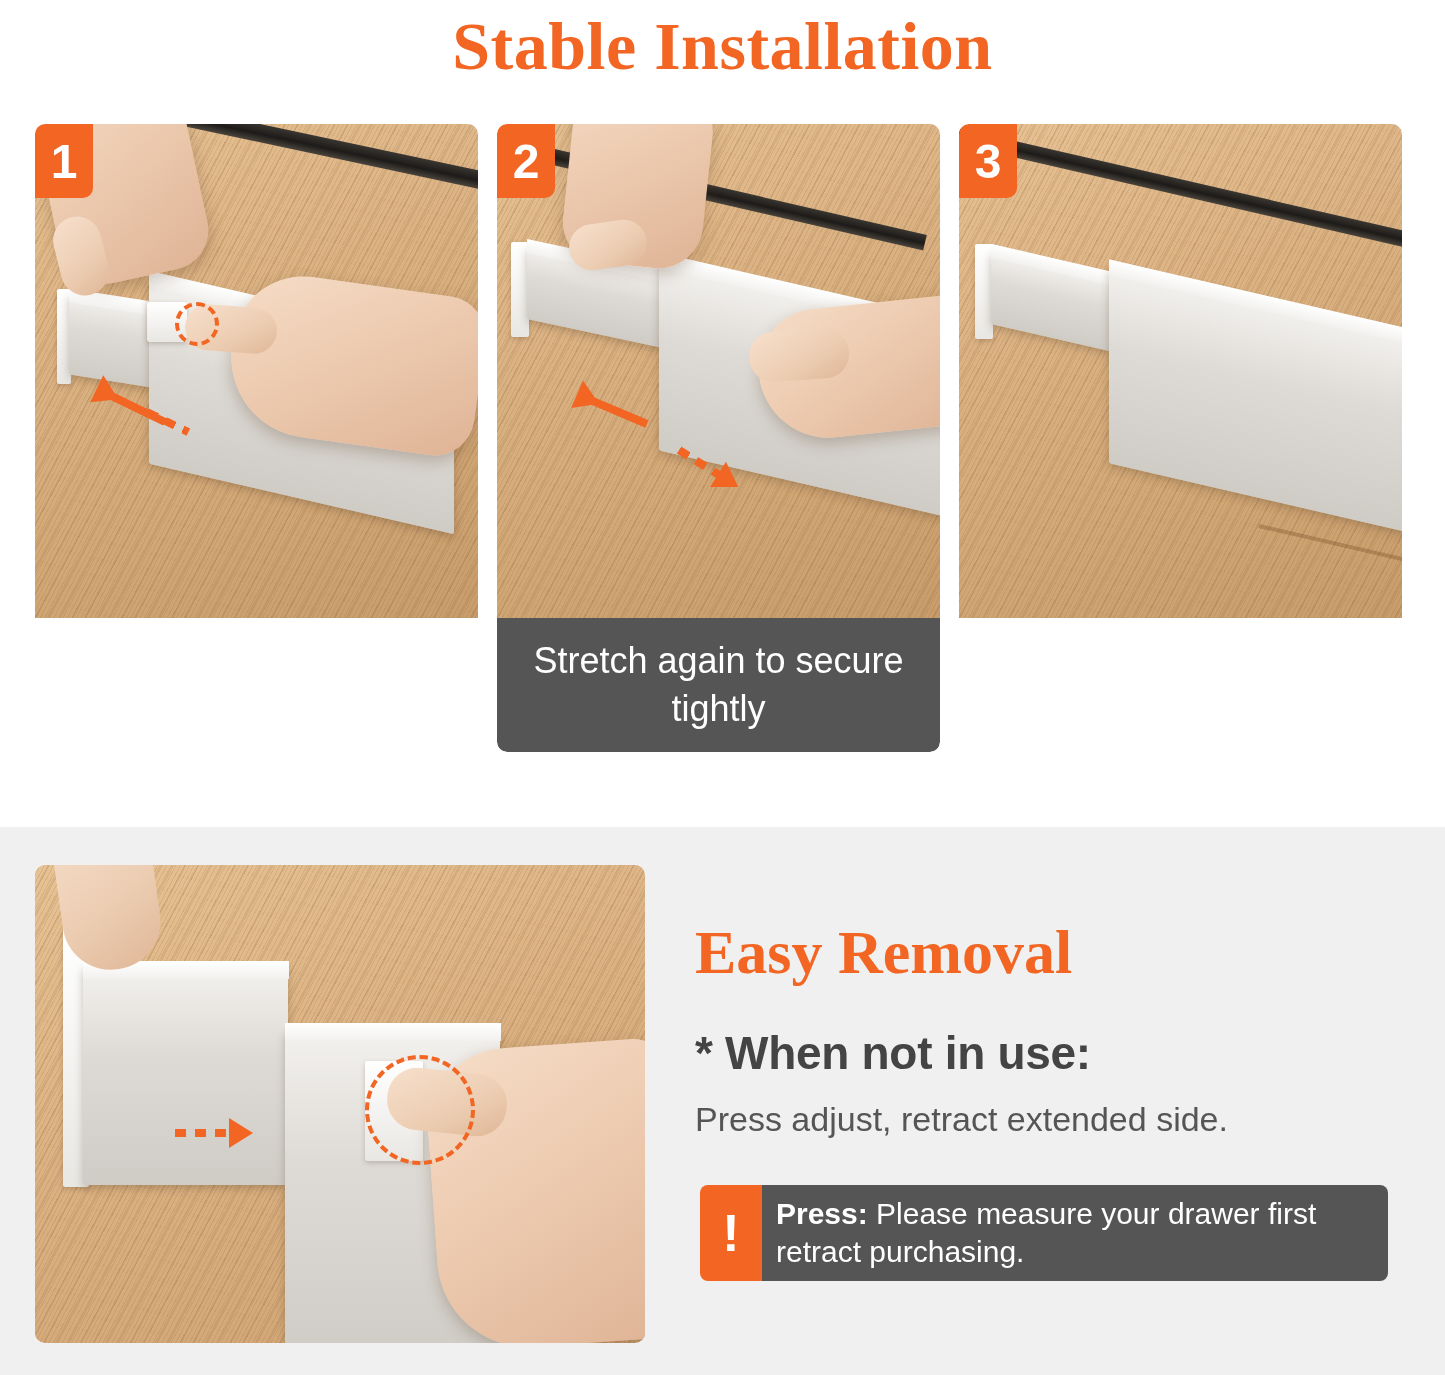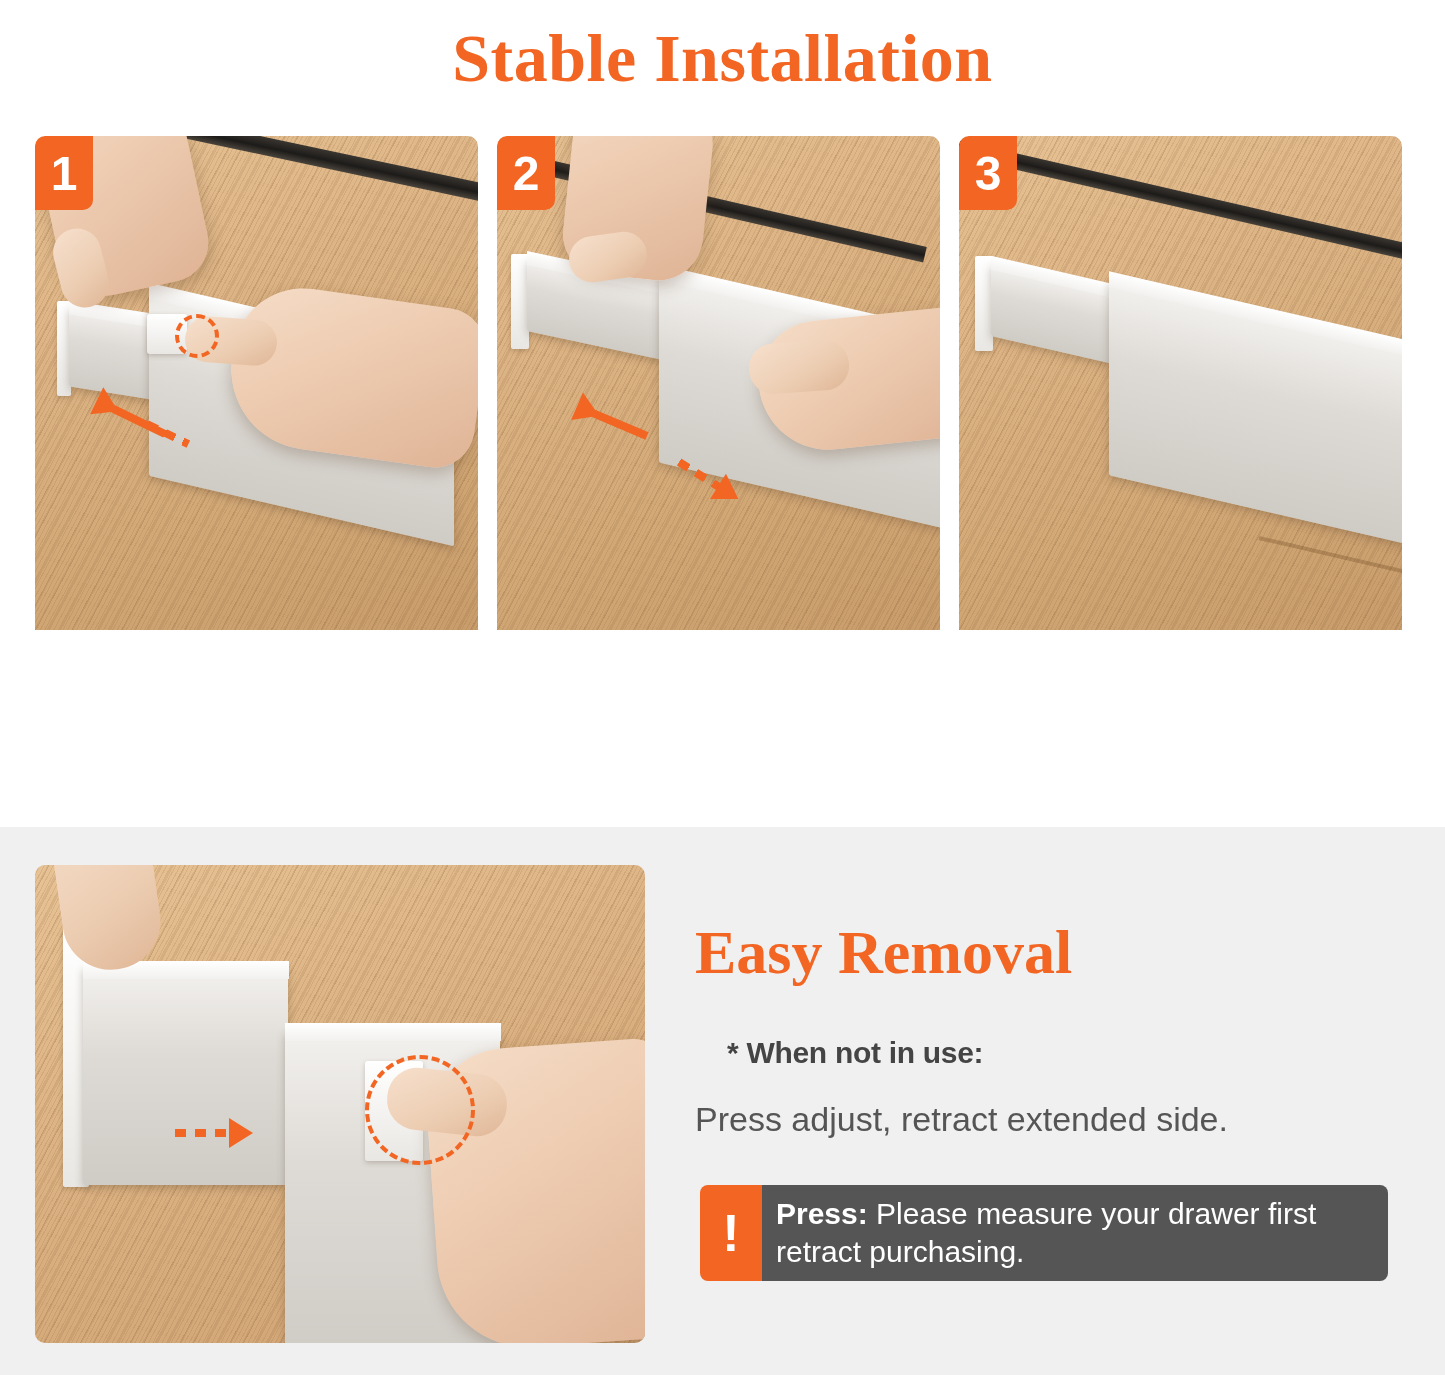--- a/index.html
+++ b/index.html
@@ -9,21 +9,21 @@
     height: 1375px;
     background: #ffffff;
     font-family: "Liberation Sans", sans-serif;
     overflow: hidden;
     position: relative;
   }
 
   
   .section-top {
     position: absolute;
-    left: 0; top: 16px;
+    left: 0; top: 4px;
     width: 1445px;
     height: 827px;
     background: #ffffff;
   }
 
   .main-title {
     position: absolute;
     left: 0; top: 2px;
     width: 1445px;
     text-align: center;
@@ -231,22 +231,22 @@
     left: 695px; top: 90px;
     font-family: "Liberation Serif", "DejaVu Serif", serif;
     font-weight: bold;
     font-size: 62px;
     line-height: 70px;
     color: #F26522;
   }
 
   .when-line {
     position: absolute;
-    left: 727px; top: 198px;
-    font-size: 30px;
+    left: 695px; top: 198px;
+    font-size: 46px;
     line-height: 56px;
     font-weight: bold;
     color: #444444;
     letter-spacing: -0.3px;
   }
 
   .press-line {
     position: absolute;
     left: 695px; top: 270px;
     font-size: 34px;
@@ -351,20 +351,21 @@
         </div>
 
         <div class="arrow-dashed" style="left:182px; top:326px; transform:rotate(32deg);">
           <div class="arrow-line-dashed" style="width:50px;"></div>
           <div class="arrow-head" style="left:46px; top:-15px; border-left:24px solid #F26522;"></div>
         </div>
       </div>
 
       <div class="badge">2</div>
 
+      <div class="caption">Stretch again to secure tightly</div>
     </div>
 
     <div class="step-panel">
       <div class="photo">
         <div class="rail rail-3"></div>
 
         <div class="divider-cap" style="left:16px; top:120px; width:18px; height:95px; border-radius:2px;"></div>
         <div class="divider-body" style="left:32px; top:142px; width:122px; height:72px; transform:skewY(13deg); border-radius:2px;"></div>
         <div class="divider-top" style="left:32px; top:134px; width:123px; height:14px; transform:skewY(13deg);"></div>
         <div class="divider-body" style="left:150px; top:178px; width:300px; height:196px; transform:skewY(13deg); border-radius:2px;"></div>

